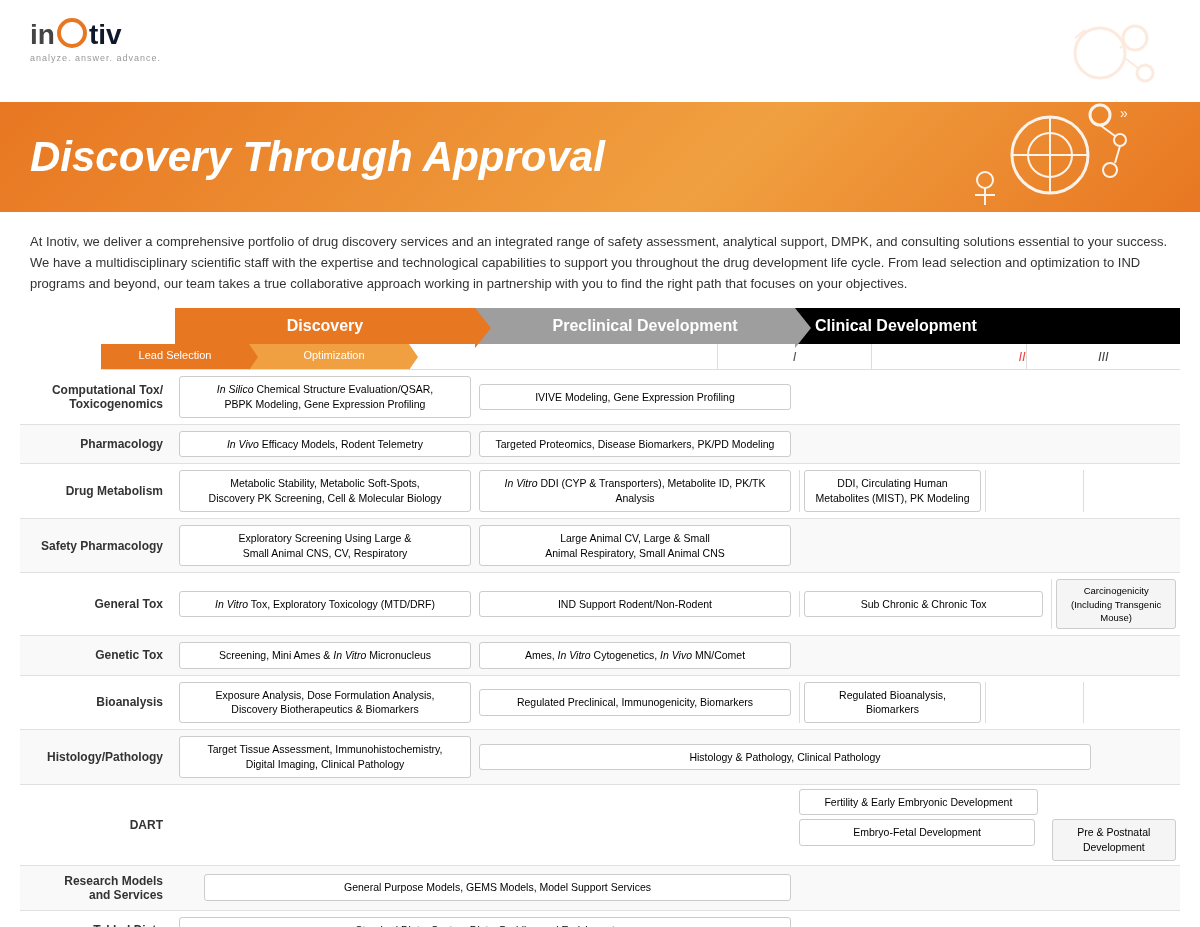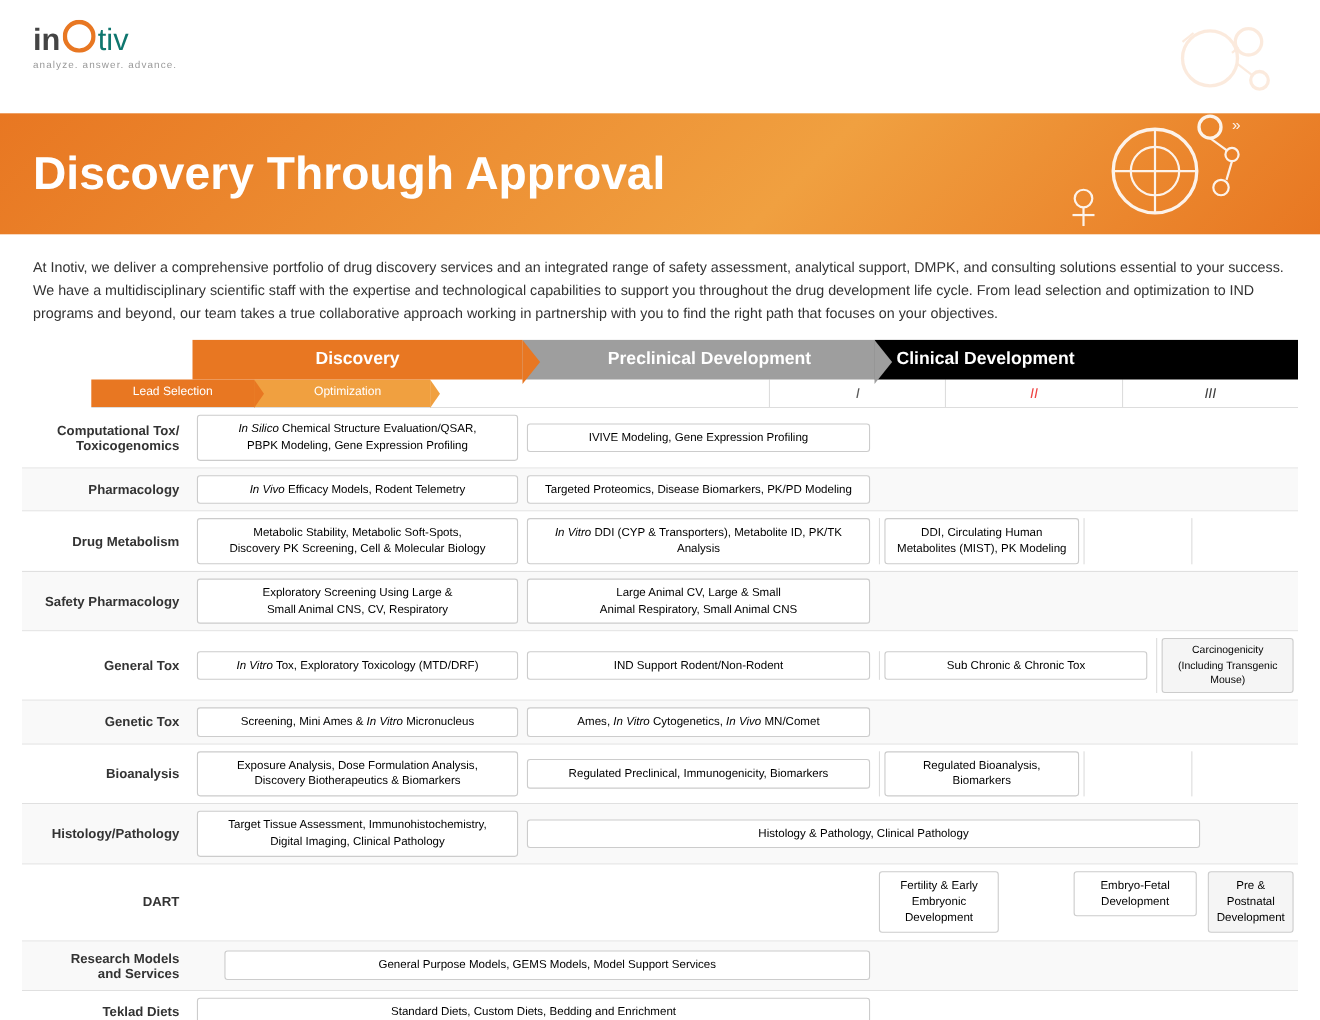--- a/index.html
+++ b/index.html
@@ -131,38 +131,38 @@
 
   <div class="header">
     <div class="logo-area">
       <div style="display:flex;align-items:center;gap:2px;">
         <span style="font-size:28px;font-weight:900;color:#444;font-family:Arial Black,sans-serif;">in</span>
         <span style="display:inline-block;position:relative;">
           <svg width="30" height="30" viewBox="0 0 30 30">
             <circle cx="15" cy="15" r="13" fill="none" stroke="#e87722" stroke-width="4"></circle>
           </svg>
         </span>
-        <span style="font-size:28px;font-weight:400;color:#0f766e;font-family:Arial Black,sans-serif;">tiv</span>
+        <span style="font-size:28px;font-weight:700;color:#0f172a;font-family:Arial Black,sans-serif;">tiv</span>
       </div>
       <div style="font-size:9px;color:#999;letter-spacing:1px;margin-top:1px;">analyze. answer. advance.</div>
     </div>
     <div style="opacity:0.15;">
       <svg width="120" height="70" viewBox="0 0 120 70">
         <circle cx="50" cy="35" r="25" fill="none" stroke="#e87722" stroke-width="3"></circle>
         <circle cx="85" cy="20" r="12" fill="none" stroke="#e87722" stroke-width="3"></circle>
         <circle cx="95" cy="55" r="8" fill="none" stroke="#e87722" stroke-width="3"></circle>
         <line x1="70" y1="30" x2="76" y2="25" stroke="#e87722" stroke-width="2"></line>
         <line x1="75" y1="40" x2="88" y2="50" stroke="#e87722" stroke-width="2"></line>
         <line x1="25" y1="20" x2="35" y2="12" stroke="#e87722" stroke-width="2"></line>
       </svg>
     </div>
   </div>
 
   <div class="hero" style="position:relative;">
-    <div style="font-size:42px;font-weight:bold;color:#fff;font-family:Arial,sans-serif;z-index:2;position:relative;">Discovery Through Approval</div>
+    <div style="font-size:42px;font-weight:bold;color:#fff;font-family:Arial,sans-serif;z-index:2;position:relative;font-style:italic;">Discovery Through Approval</div>
 
     <div style="position:absolute;right:60px;top:50%;transform:translateY(-50%);opacity:0.9;">
       <svg width="180" height="110" viewBox="0 0 180 110">
 
         <circle cx="90" cy="55" r="38" fill="none" stroke="white" stroke-width="3"></circle>
         <circle cx="90" cy="55" r="22" fill="none" stroke="white" stroke-width="2"></circle>
         <line x1="90" y1="17" x2="90" y2="93" stroke="white" stroke-width="2"></line>
         <line x1="52" y1="55" x2="128" y2="55" stroke="white" stroke-width="2"></line>
         <circle cx="140" cy="15" r="10" fill="none" stroke="white" stroke-width="3"></circle>
         <circle cx="160" cy="40" r="6" fill="none" stroke="white" stroke-width="2"></circle>
@@ -195,37 +195,37 @@
       <div style="width:320px;background:#9e9e9e;text-align:center;color:white;font-weight:bold;font-size:16px;padding:9px 0;position:relative;z-index:2;padding-left:20px;">
         <span>Preclinical Development</span>
         <div style="position:absolute;right:-16px;top:0;width:0;height:0;border-top:20px solid transparent;border-bottom:20px solid transparent;border-left:16px solid #9e9e9e;z-index:4;"></div>
       </div>
 
       <div style="flex:1;background:#000000;text-align:left;color:white;font-weight:bold;font-size:16px;padding:9px 0;position:relative;z-index:1;padding-left:20px;">
         <span>Clinical Development</span>
       </div>
     </div>
 
-    <div style="display:flex;margin-left:63px;border-bottom:1px solid #ddd;">
+    <div style="display:flex;margin-left:81px;border-bottom:1px solid #ddd;">
 
       <div style="width:148px;background:#e87722;color:white;font-size:11px;text-align:center;padding:5px 4px;position:relative;z-index:3;">
         <span>Lead Selection</span>
         <div style="position:absolute;right:-9px;top:0;width:0;height:0;border-top:13px solid transparent;border-bottom:13px solid transparent;border-left:9px solid #e87722;z-index:4;"></div>
       </div>
 
       <div style="width:160px;background:#f0a040;color:white;font-size:11px;text-align:center;padding:5px 4px;position:relative;z-index:2;padding-left:14px;">
         <span>Optimization</span>
         <div style="position:absolute;right:-9px;top:0;width:0;height:0;border-top:13px solid transparent;border-bottom:13px solid transparent;border-left:9px solid #f0a040;z-index:4;"></div>
       </div>
 
       <div style="width:308px;"></div>
 
       <div style="flex:1;display:flex;">
         <div style="flex:1;text-align:center;font-style:italic;font-size:13px;color:#555;padding:5px 0;border-left:1px solid #ddd;">I</div>
-        <div style="flex:1;text-align:center;font-style:italic;font-size:13px;color:#ef4444;padding:5px 0;border-left:1px solid #ddd;">II</div>
+        <div style="flex:1;text-align:right;font-style:italic;font-size:13px;color:#ef4444;padding:5px 0;border-left:1px solid #ddd;">II</div>
         <div style="flex:1;text-align:center;font-style:italic;font-size:13px;color:#404040;padding:5px 0;border-left:1px solid #ddd;">III</div>
       </div>
     </div>
 
     <div class="grid-row">
       <div class="col-label">Computational Tox/<br>Toxicogenomics</div>
       <div class="col-disc">
         <div class="db">
           <span class="italic">In Silico</span> Chemical Structure Evaluation/QSAR,<br>PBPK Modeling, Gene Expression Profiling
         </div>
@@ -367,21 +367,21 @@
           <div class="clin-iii"></div>
         </div>
       </div>
     </div>
 
     <div class="grid-row" style="min-height:70px;">
       <div class="col-label">DART</div>
       <div class="col-disc"></div>
       <div class="col-pre"></div>
       <div class="col-clin" style="padding:4px;">
-        <div style="display:flex;flex-direction:row;gap:4px;width:100%;">
+        <div style="display:flex;flex-direction:column;gap:4px;width:100%;">
           <div style="display:flex;">
             <div style="flex:2;">
               <div class="db" style="width:95%;">Fertility &amp; Early Embryonic Development</div>
             </div>
             <div style="flex:1;"></div>
           </div>
           <div style="display:flex;">
             <div style="flex:2;">
               <div class="db" style="width:95%;">Embryo-Fetal Development</div>
             </div>

